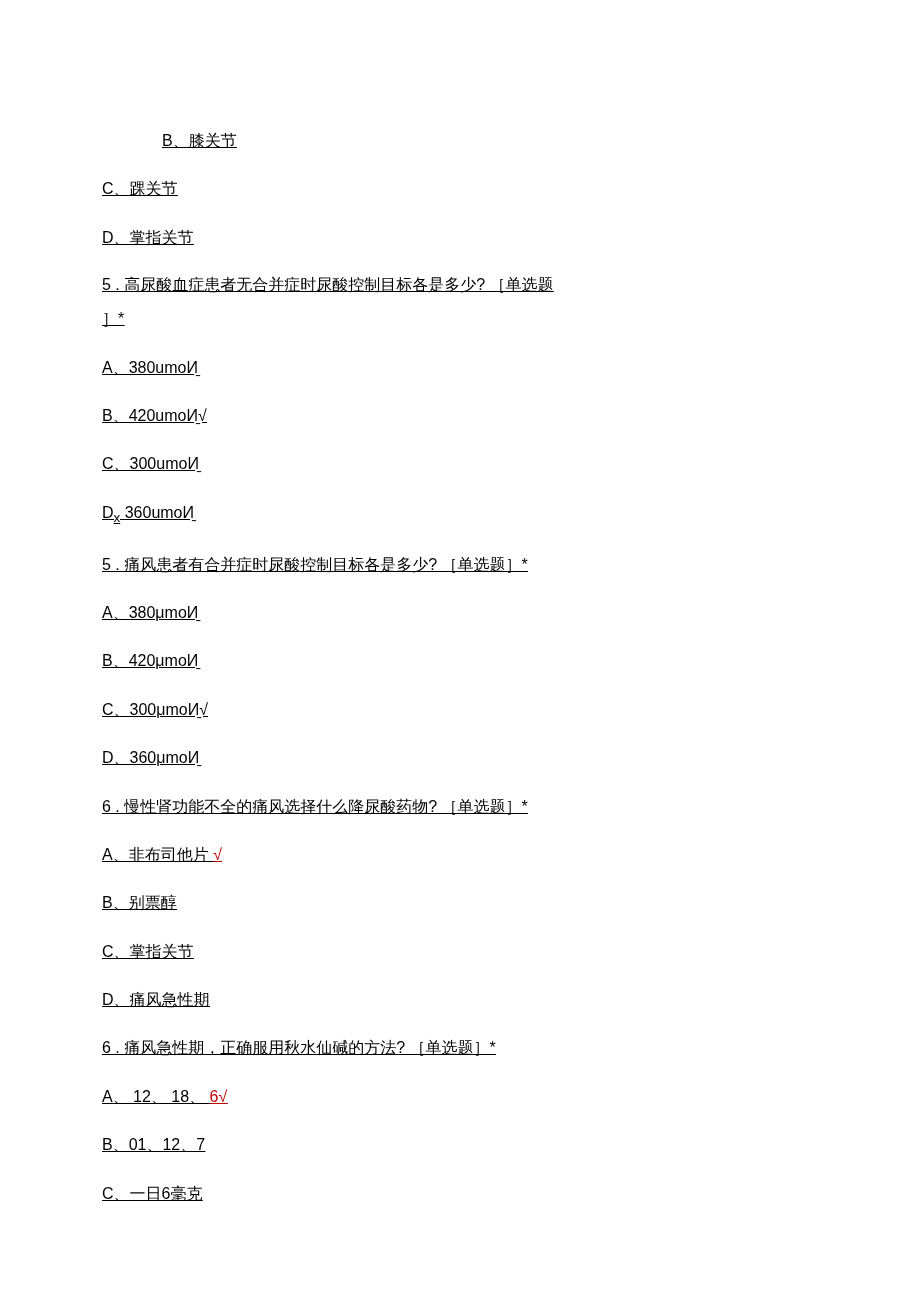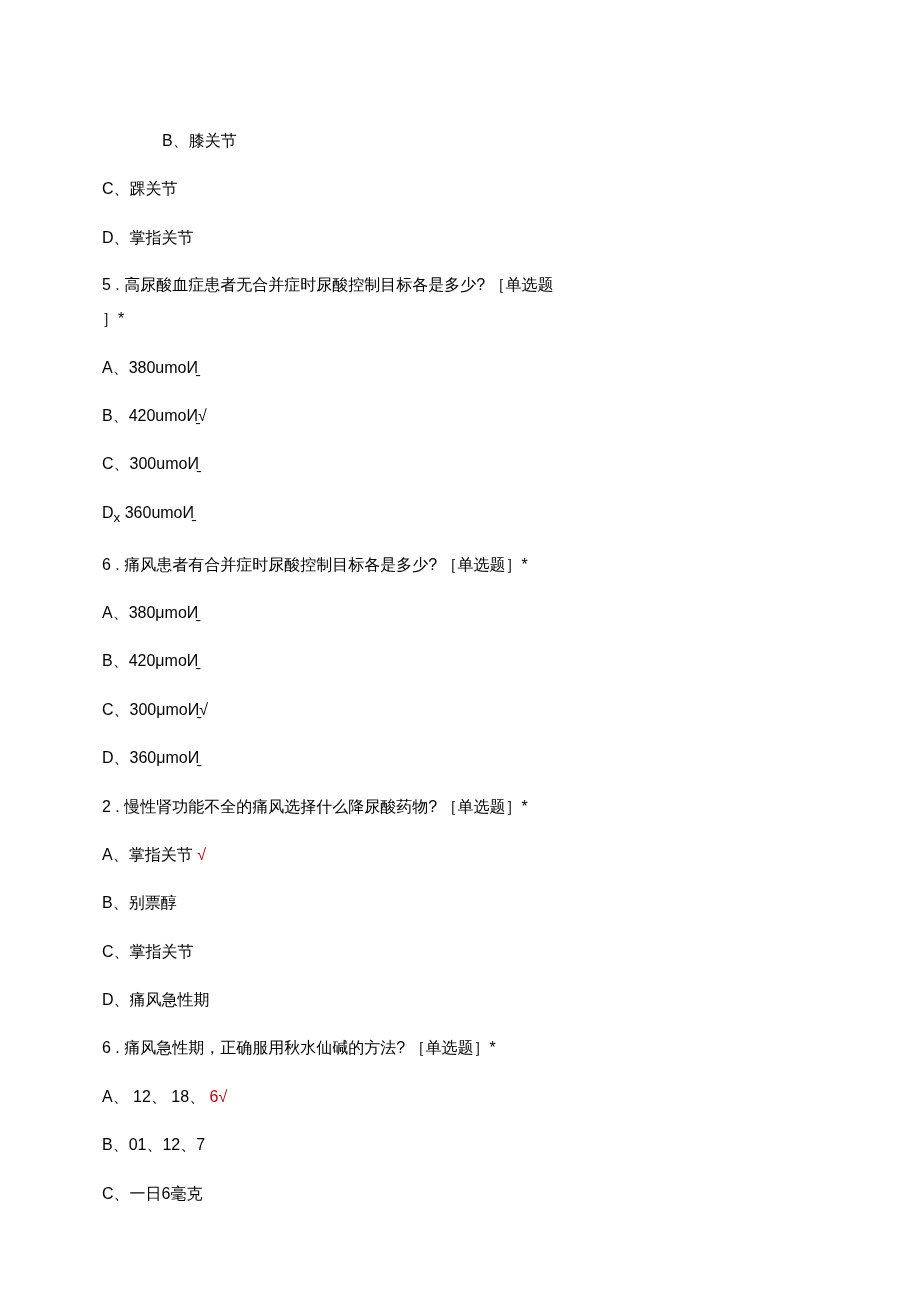--- a/index.html
+++ b/index.html
@@ -1,18 +1,19 @@
 <!DOCTYPE html>
 <html><head>
 <meta charset="utf-8">
 <style>
   * {
     margin: 0;
     padding: 0;
     box-sizing: border-box;
+    text-decoration: underline;
   }
   body {
     width: 920px;
     height: 1301px;
     background: #ffffff;
     font-family: "Microsoft YaHei", "SimSun", Arial, sans-serif;
     font-size: 16px;
     color: #000000;
     padding-top: 130px;
     padding-left: 102px;
@@ -47,34 +48,34 @@
 <div class="line">A、380umoИ̱</div>
 
 <div class="line">B、420umoИ̱√</div>
 
 <div class="line">C、300umoИ̱</div>
 
 <div class="line">
   <span>D</span><sub>x</sub><span> 360umoИ̱</span>
 </div>
 
-<div class="line">6  . 痛风患者有合并症时尿酸控制目标各是多少? ［单选题］*</div>
+<div class="line">5  . 痛风患者有合并症时尿酸控制目标各是多少? ［单选题］*</div>
 
 <div class="line">A、380μmoИ̱</div>
 
 <div class="line">B、420μmoИ̱</div>
 
 <div class="line">C、300μmoИ̱√</div>
 
 <div class="line">D、360μmoИ̱</div>
 
-<div class="line">2  . 慢性肾功能不全的痛风选择什么降尿酸药物? ［单选题］*</div>
+<div class="line">6  . 慢性肾功能不全的痛风选择什么降尿酸药物? ［单选题］*</div>
 
 <div class="line">
-  <span>A、掌指关节 </span><span class="correct">√</span>
+  <span>A、非布司他片 </span><span class="correct">√</span>
 </div>
 
 <div class="line">B、别票醇</div>
 
 <div class="line">C、掌指关节</div>
 
 <div class="line">D、痛风急性期</div>
 
 <div class="line">6  . 痛风急性期，正确服用秋水仙碱的方法? ［单选题］*</div>
 

